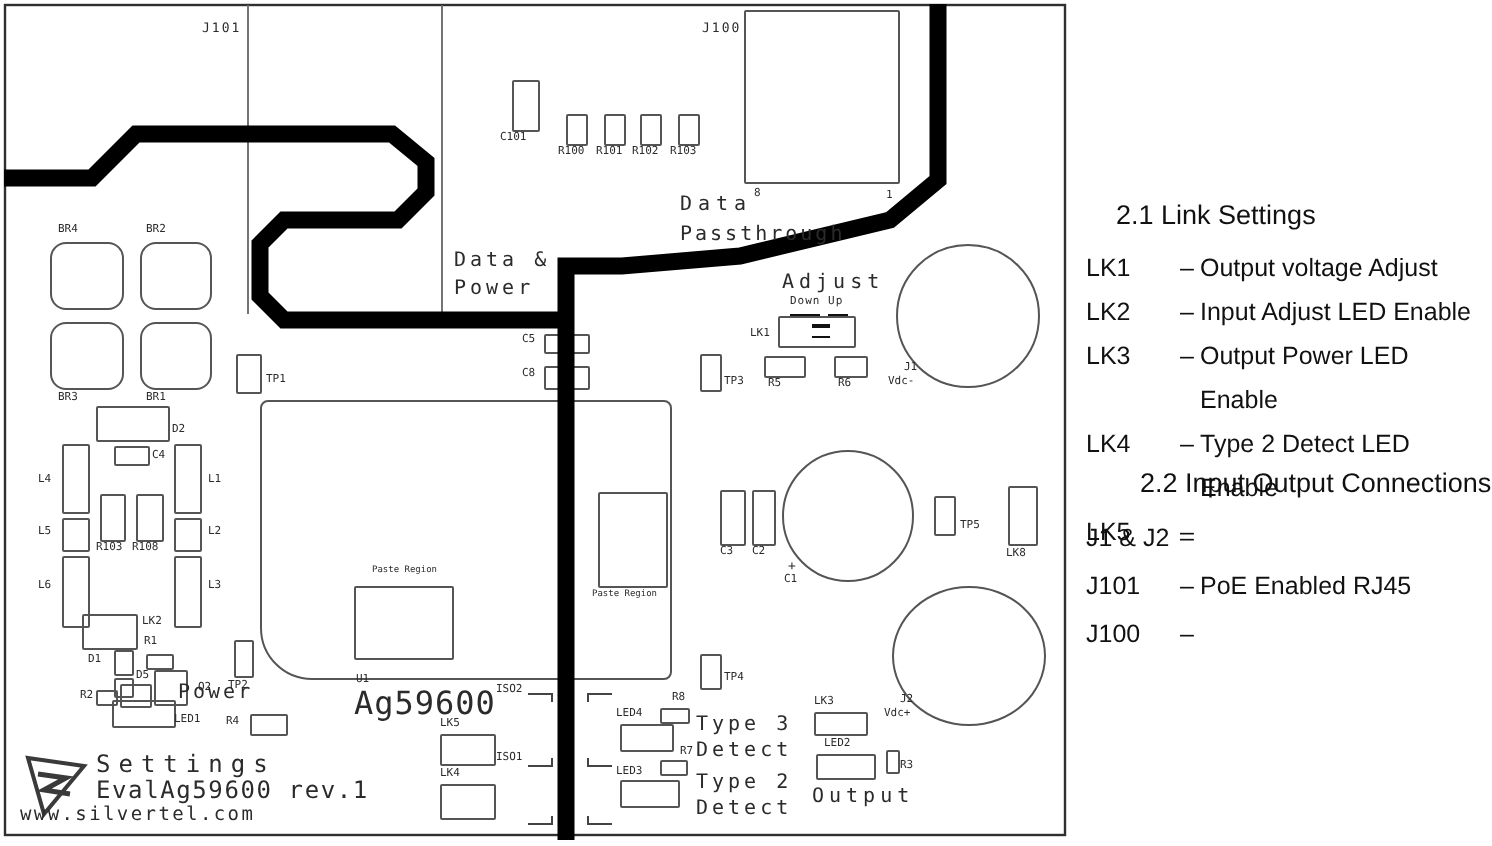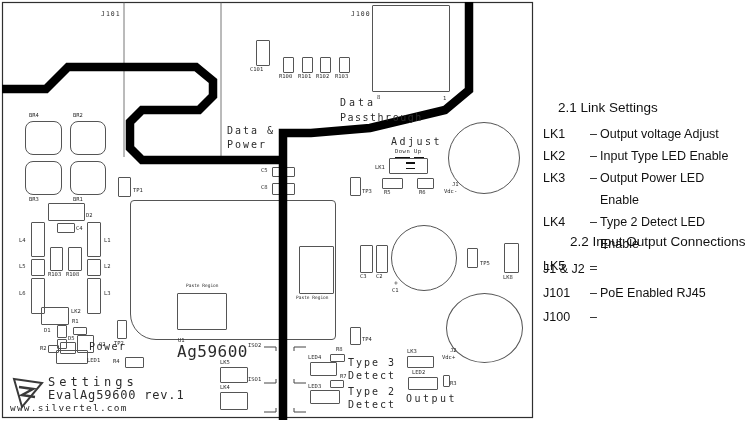--- a/index.html
+++ b/index.html
@@ -215,21 +215,21 @@
       <h3>2.1 Link Settings</h3>
       <div class="rows">
           <div class="row">
             <span class="lbl">LK1</span>
             <span class="sep">–</span>
             <span class="desc">Output voltage Adjust</span>
           </div>
           <div class="row">
             <span class="lbl">LK2</span>
             <span class="sep">–</span>
-            <span class="desc">Input Type LED Enable</span>
+            <span class="desc">Input Adjust LED Enable</span>
           </div>
           <div class="row">
             <span class="lbl">LK3</span>
             <span class="sep">–</span>
             <span class="desc">Output Power LED Enable</span>
           </div>
           <div class="row">
             <span class="lbl">LK4</span>
             <span class="sep">–</span>
             <span class="desc">Type 2 Detect LED Enable</span>

